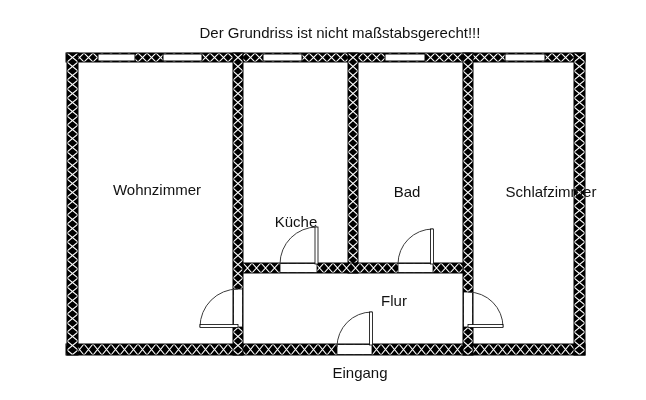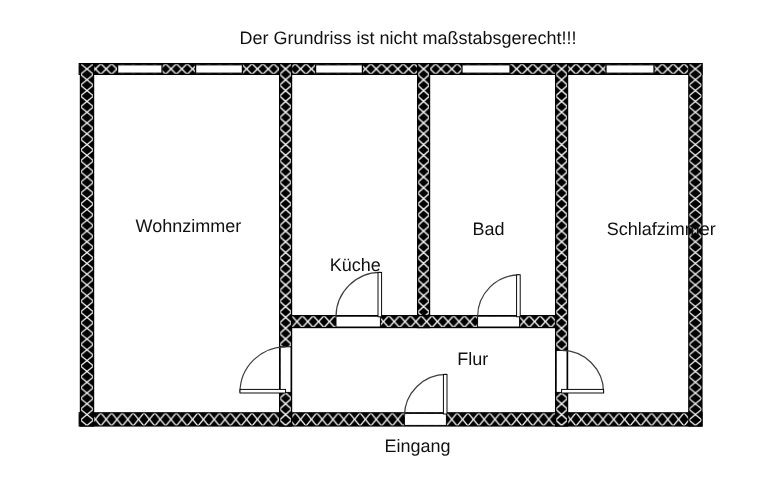--- a/index.html
+++ b/index.html
@@ -36,21 +36,21 @@
     transform: translate(-50%, -50%);
     font-size: 15px;
     color: #111111;
     white-space: nowrap;
   }
   .lbl-wohnzimmer { left: 157px; top: 189px; }
   .lbl-kueche     { left: 296px; top: 191px; margin-top: 30px; }
   .lbl-bad        { left: 407px; top: 191px; text-align: right; }
   .lbl-schlafzimmer { left: 551px; top: 191px; text-align: right; }
   .lbl-flur       { left: 354px; top: 300px; margin-left: 40px; }
-  .lbl-eingang    { left: 348px; top: 372px; }
+  .lbl-eingang    { left: 360px; top: 372px; }
 </style>
 </head>
 <body>
 
 <div class="stage">
 
   <div class="plan-title">Der Grundriss ist nicht maßstabsgerecht!!!</div>
 
   <svg class="plan-svg" width="646" height="400" viewBox="0 0 646 400">
     <defs>

